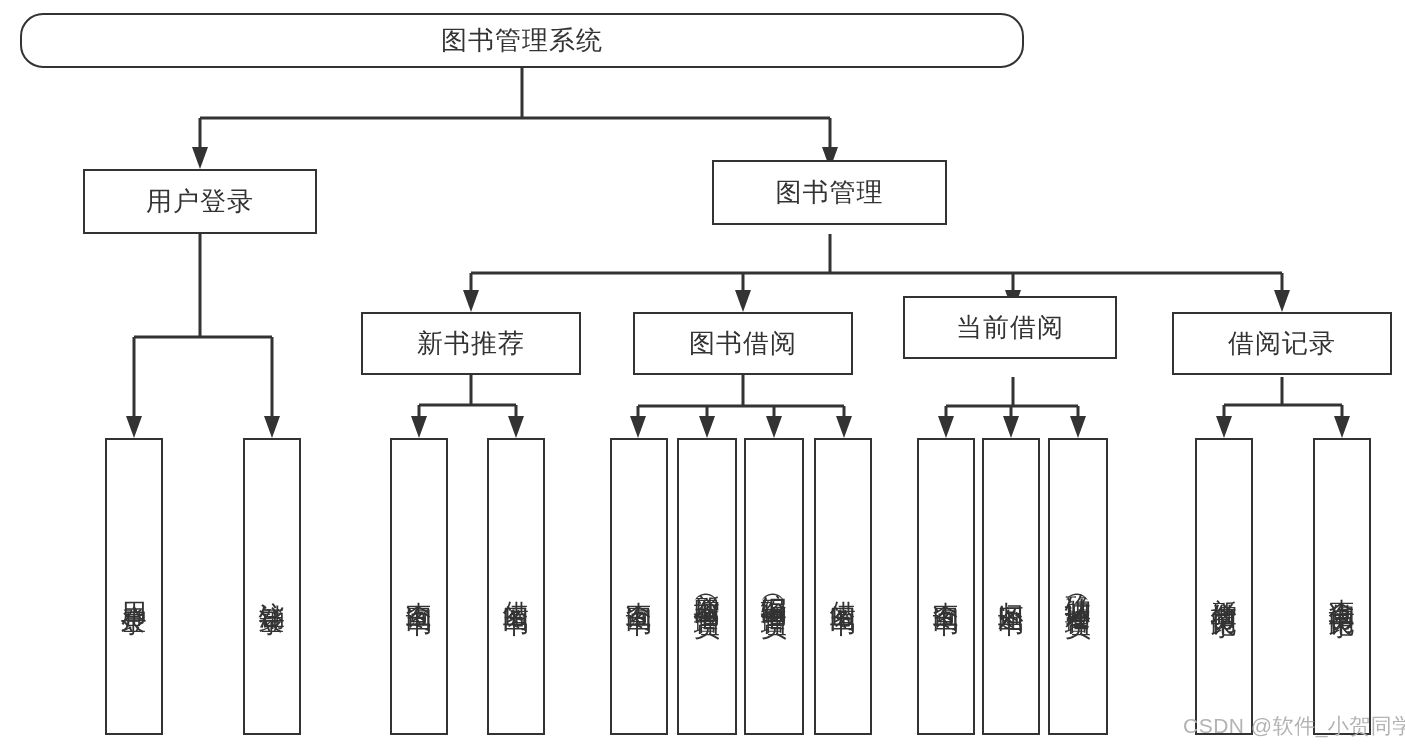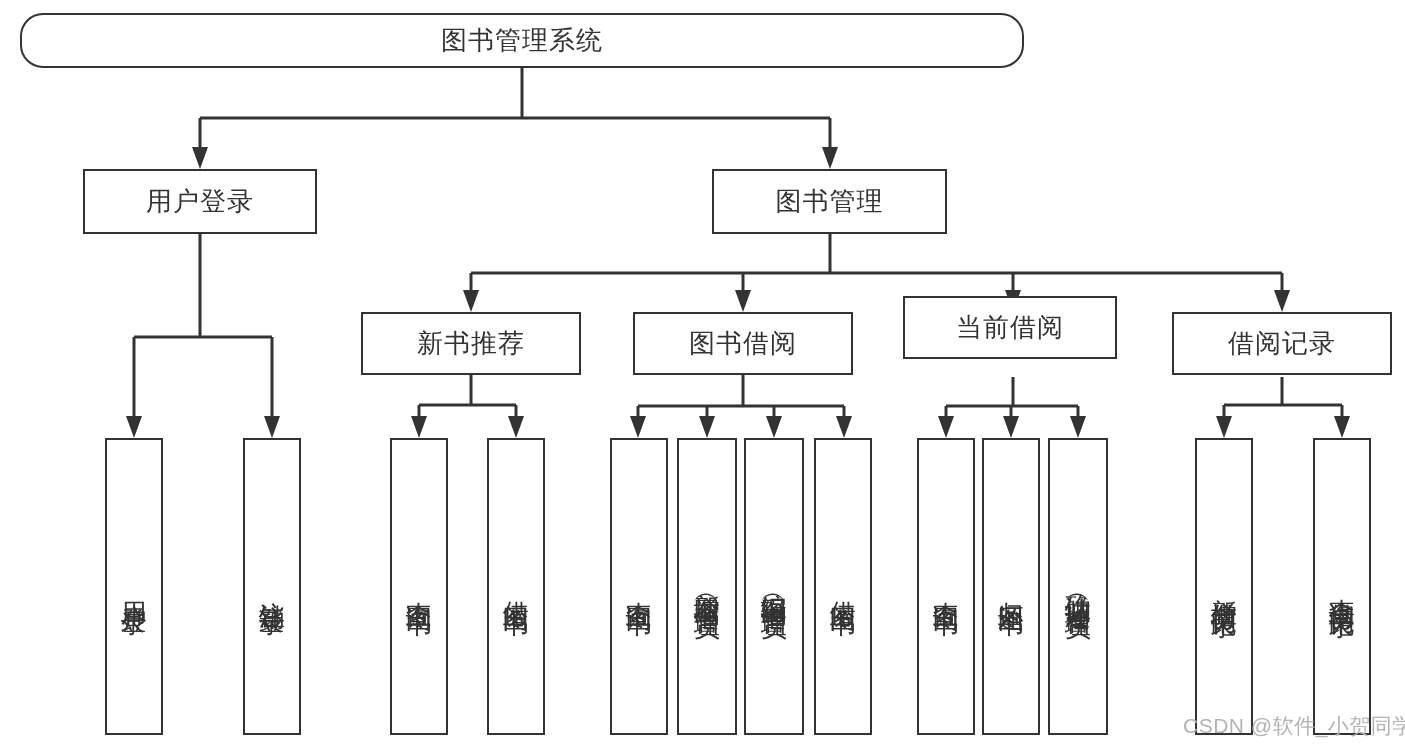--- a/index.html
+++ b/index.html
@@ -27,21 +27,21 @@
     writing-mode:vertical-rl;
     text-orientation:mixed;
     font-size:26px;
     letter-spacing:3px;
     line-height:1.1;
   }
   
   .n-root { left:20px;  top:13px;  width:1004px; height:55px;border-radius:23px; }
   
   .n-l2a  { left:83px;  top:169px; width:234px;  height:65px; }
-  .n-l2b  { left:712px; top:169px; width:235px;  height:65px; }
+  .n-l2b  { left:712px; top:160px; width:235px;  height:65px; }
   
   .n-l3a  { left:361px; top:312px; width:220px;  height:63px; }
   .n-l3b  { left:633px; top:312px; width:220px;  height:63px; }
   .n-l3c  { left:903px; top:296px; width:214px;  height:63px; }
   .n-l3d  { left:1172px;top:312px; width:220px;  height:63px; }
   
   .leaf   { top:438px; height:297px; width:58px; }
   .n-la { left:105px; }  .n-lb { left:243px; }
   .n-lc { left:390px; }  .n-ld { left:487px; }
   .n-le { left:610px; }  .n-lf { left:677px; width:60px; }

